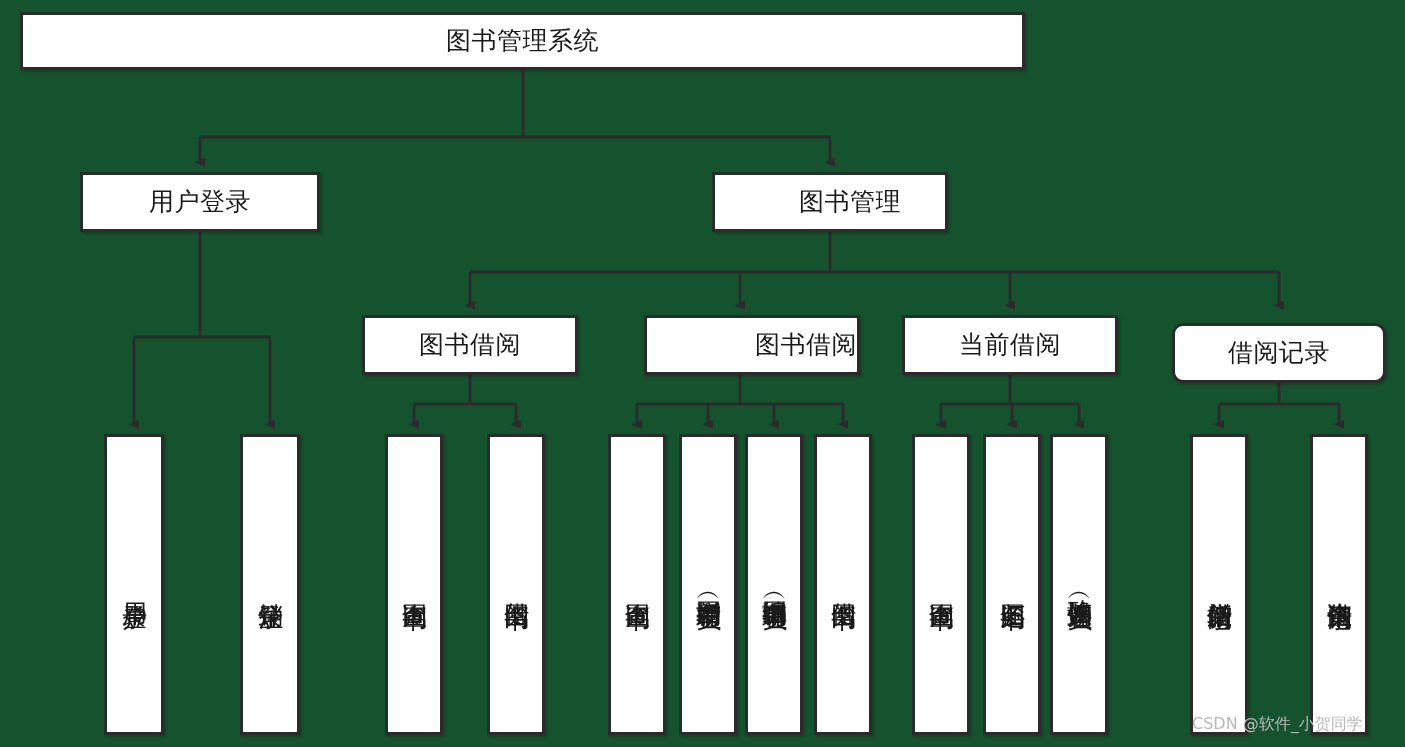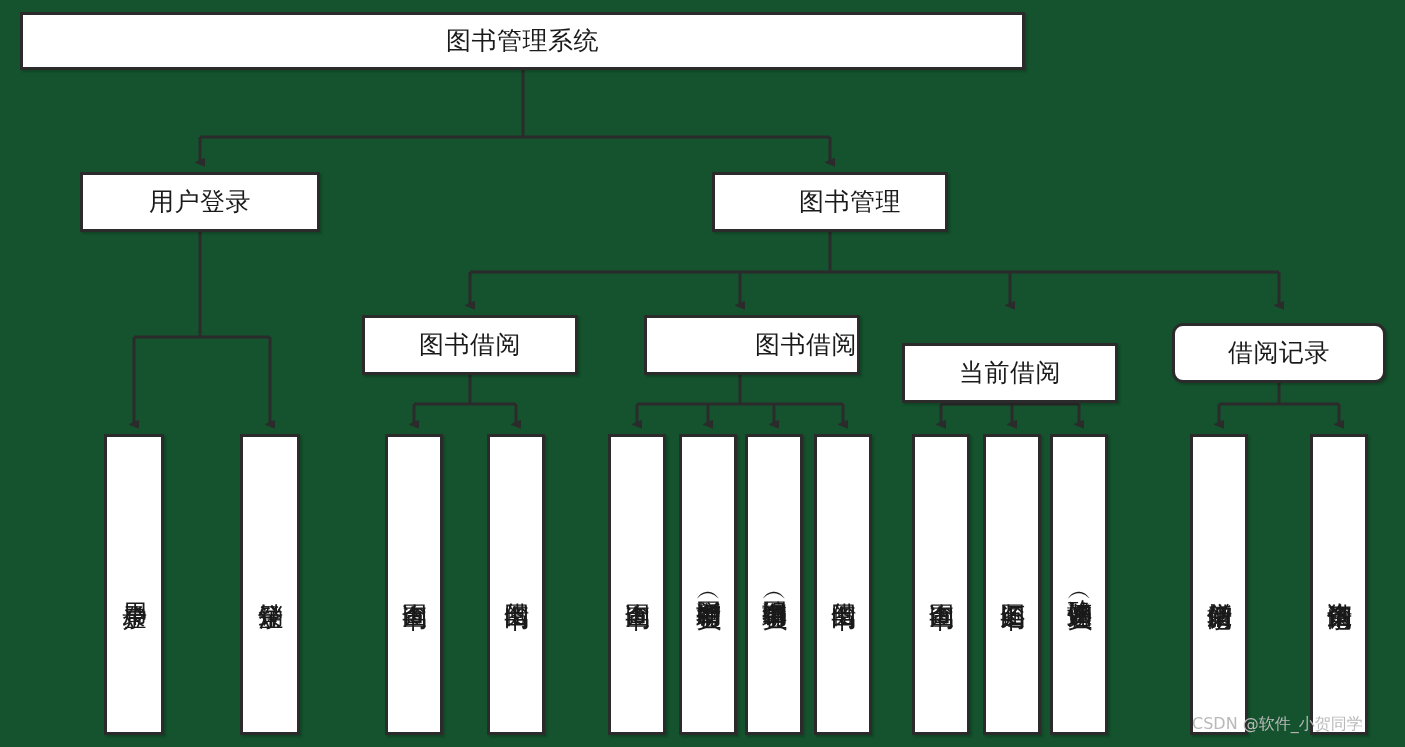--- a/index.html
+++ b/index.html
@@ -129,21 +129,21 @@
   <div class="node" id="n-l2-1" style="left: 712px; top: 172px; width: 236px; height: 60px; padding-left: 40px;">
     <span class="lbl">图书管理</span>
   </div>
 
   <div class="node" id="n-l3-0" style="left: 362px; top: 315px; width: 216px; height: 60px;">
     <span class="lbl">图书借阅</span>
   </div>
   <div class="node" id="n-l3-1" style="left: 644px; top: 315px; width: 216px; height: 60px; justify-content: flex-end;">
     <span class="lbl">图书借阅</span>
   </div>
-  <div class="node" id="n-l3-2" style="left: 902px; top: 315px; width: 216px; height: 60px; margin-top: 28px;">
+  <div class="node" id="n-l3-2" style="left: 902px; top: 315px; width: 216px; height: 60px;">
     <span class="lbl">当前借阅</span>
   </div>
   <div class="node" id="n-l3-3" style="left: 1172px; top: 323px; width: 214px; height: 60px; border-radius: 11px;">
     <span class="lbl">借阅记录</span>
   </div>
 
   <div class="node leaf" id="n-lf-0" style="left: 104px; top: 434px; width: 60px; height: 301px;">
     <span class="lbl" style="margin-top: 145.5px;">用户登录</span>
   </div>
   <div class="node leaf" id="n-lf-1" style="left: 240px; top: 434px; width: 60px; height: 301px;">

